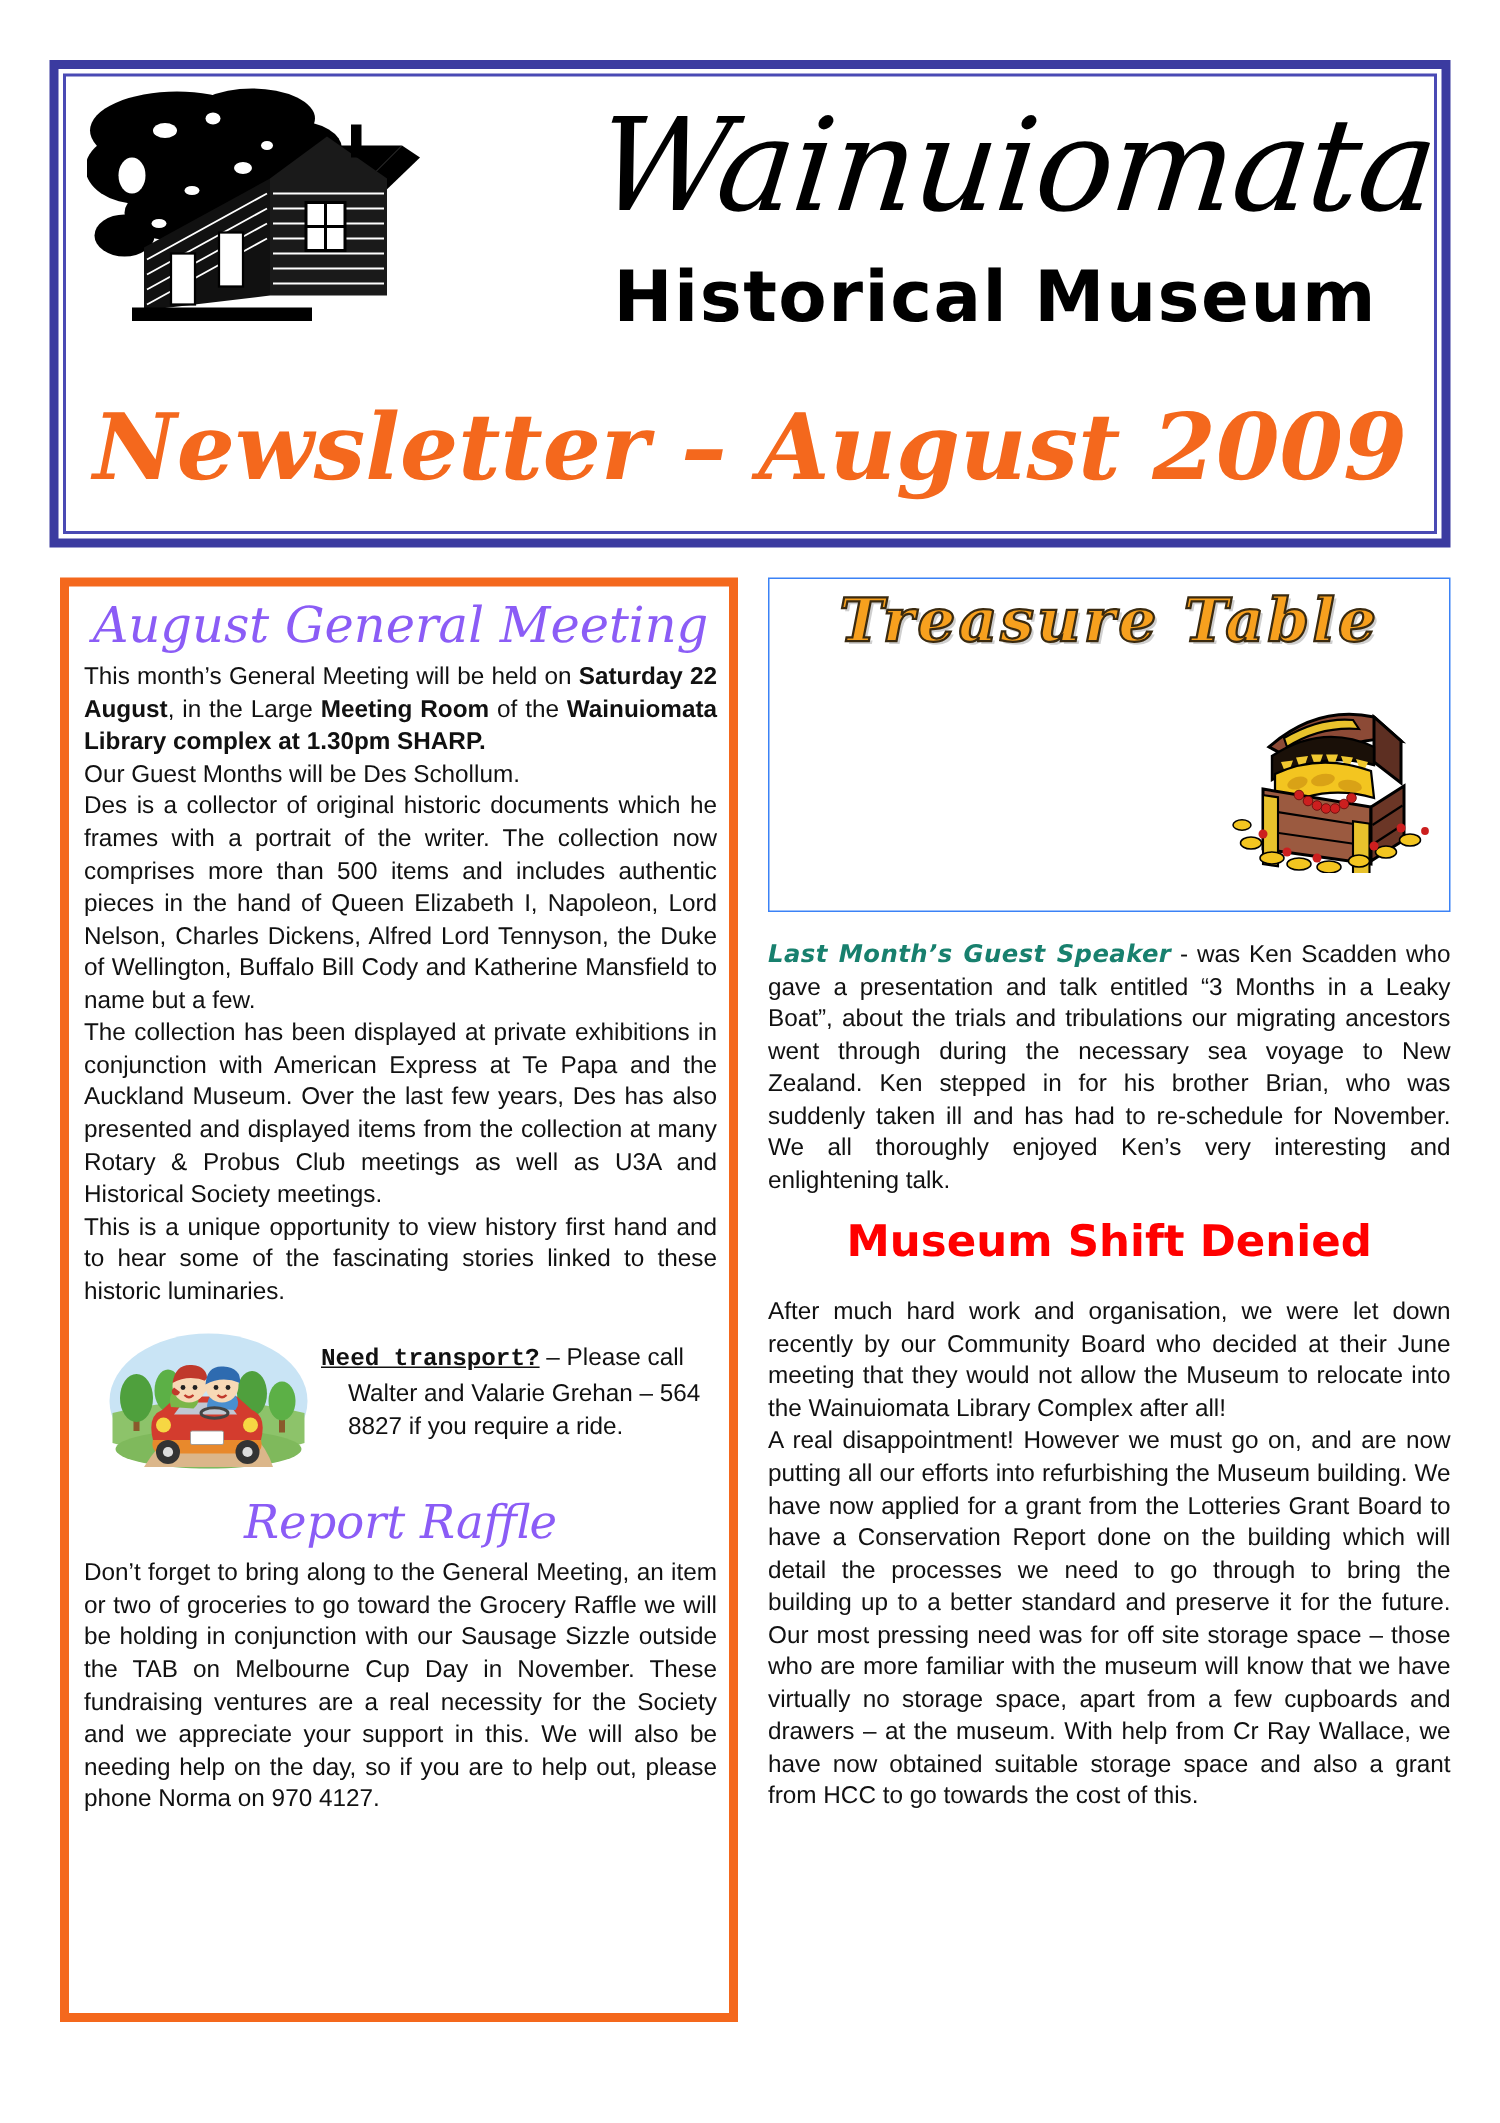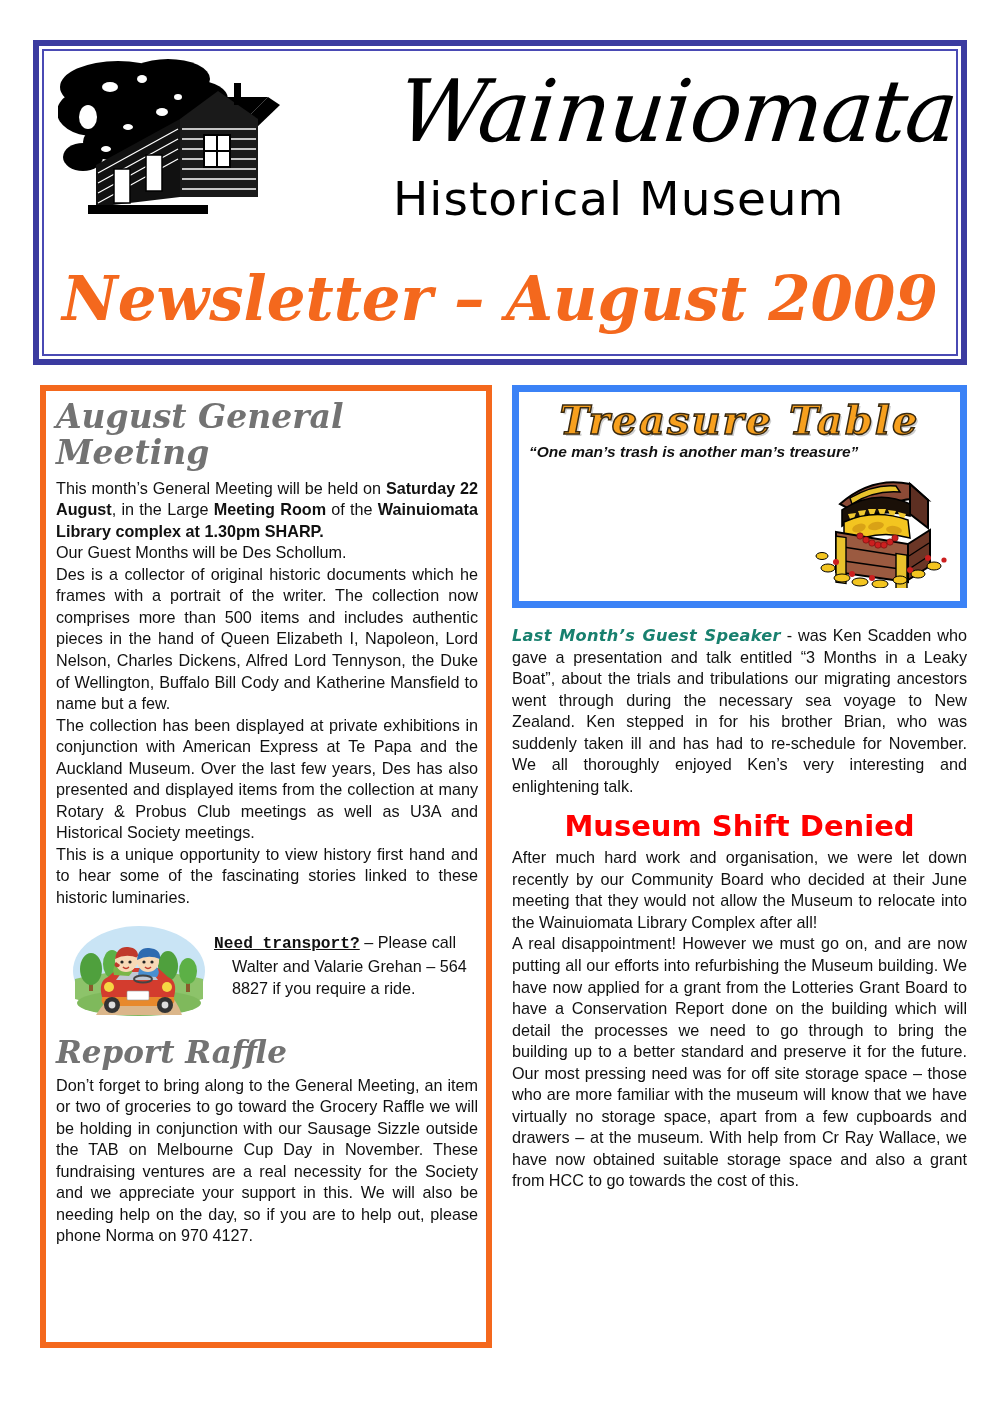--- a/index.html
+++ b/index.html
@@ -62,27 +62,28 @@
     font-family: "DejaVu Serif", serif;
     font-style: italic;
     font-size: 86px;
     color: #000;
     letter-spacing: -1px;
     white-space: nowrap;
     transform: skewX(-6deg);
   }
   .wm-sub {
     position: absolute;
-    left: 4px;
+    left: 20px;
     top: 112px;
     font-family: "DejaVu Sans", sans-serif;
     font-size: 47px;
     color: #000;
     white-space: nowrap;
     letter-spacing: 1px;
+    font-weight: bold;
   }
   .newsletter-title {
     position: absolute;
     left: 0;
     right: 0;
     top: 212px;
     text-align: center;
     font-family: "DejaVu Serif", serif;
     font-style: italic;
     font-weight: bold;
@@ -130,23 +131,24 @@
 
   .left-content {
     position: relative;
     padding: 10px 14px 0 16px;
   }
 
   
   .head-script {
     font-family: "DejaVu Serif", serif;
     font-style: italic;
-    font-weight: bold;
+    font-weight: normal;
     font-size: 33px;
-    color: #737373;
+    color: #8b5cf6;
+    text-align: center;
     margin: 4px 0 6px 0;
     line-height: 1.1;
   }
   .head-script.small {
     font-size: 31px;
     margin-top: 16px;
   }
   p.body {
     font-family: "Liberation Sans", sans-serif;
     font-size: 16.2px;
@@ -181,21 +183,21 @@
   .transport-text u { text-decoration: underline; font-weight: bold; font-family: Liberation Mono, monospace; }
   .transport-indent { padding-left: 18px; display:block; }
 
   
   .treasure-box {
     position: absolute;
     left: 0; top: 0;
     width: 455px;
     height: 223px;
     box-sizing: border-box;
-    border: 7px solid #3b82f6;
+    border: 1px solid #3b82f6;
     background: #fff;
     padding: 4px 8px 0 8px;
   }
   .treasure-title {
     font-family: "DejaVu Serif", serif;
     font-weight: bold;
     font-style: italic;
     font-size: 40px;
     text-align: center;
     letter-spacing: 2px;
@@ -240,21 +242,21 @@
     font-style: italic;
     color: #18806E;
     letter-spacing: 0.3px;
   }
   .red-head {
     font-family: "DejaVu Sans", sans-serif;
     font-weight: bold;
     font-size: 29px;
     color: #FF0000;
     text-align: center;
-    margin: 14px 0 4px 0;
+    margin: 14px 0 20px 0;
     line-height: 1.1;
   }
 </style>
 </head>
 <body>
 
 <div class="masthead">
   <div class="masthead-inner">
 
     <div class="logo-row">
@@ -411,21 +413,20 @@
     <h2 class="head-script small">Report Raffle</h2>
     <p class="body">Don’t forget to bring along to the General Meeting, an item or two of groceries to go toward the Grocery Raffle we will be holding in conjunction with our Sausage Sizzle outside the TAB on Melbourne Cup Day in November. These fundraising ventures are a real necessity for the Society and we appreciate your support in this. We will also be needing help on the day, so if you are to help out, please phone Norma on 970 4127.</p>
 
   </div>
 </div>
 
 <div class="col-right">
 
   <div class="treasure-box">
     <div class="treasure-title">Treasure Table</div>
-    <div class="treasure-quote">“One man’s trash is another man’s treasure”</div>
 
     <svg class="chest-art" viewBox="0 0 140 118">
 
       <path d="M26 34 q32 -28 70 -20 l18 16 q-30 -6 -62 18 z" fill="#8c4a36" stroke="#000" stroke-width="2"></path>
       <path d="M96 14 l18 16 l0 28 l-18 -14 z" fill="#5d2f22" stroke="#000" stroke-width="2"></path>
 
       <path d="M36 28 q24 -14 46 -12 l4 6 q-26 -2 -48 12 z" fill="#e8c22c" stroke="#000" stroke-width="1.4"></path>
 
       <path d="M28 40 q34 -22 68 -6 l0 12 q-34 -10 -68 10 z" fill="#1a1008" stroke="#000" stroke-width="1.6"></path>
       <g fill="#f0c830">

